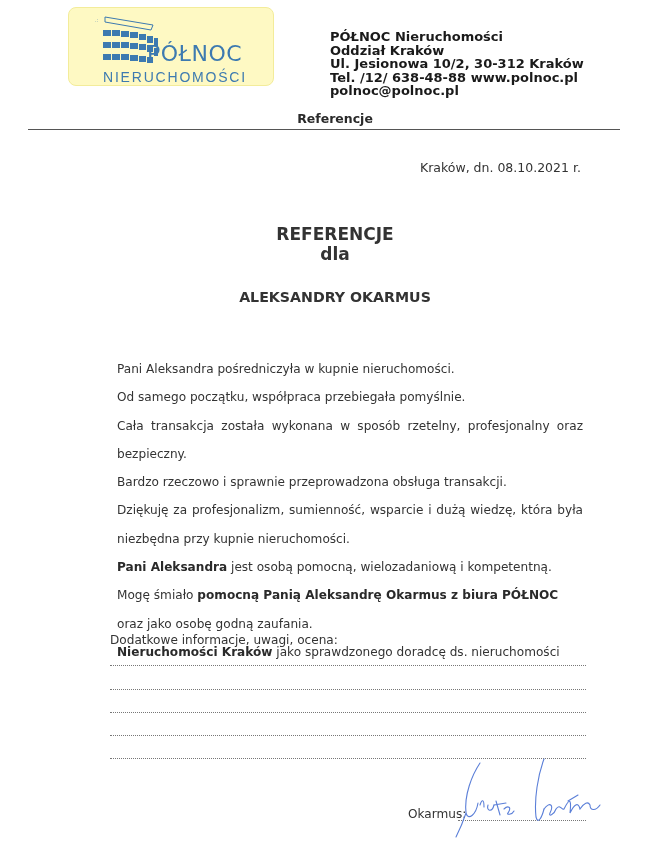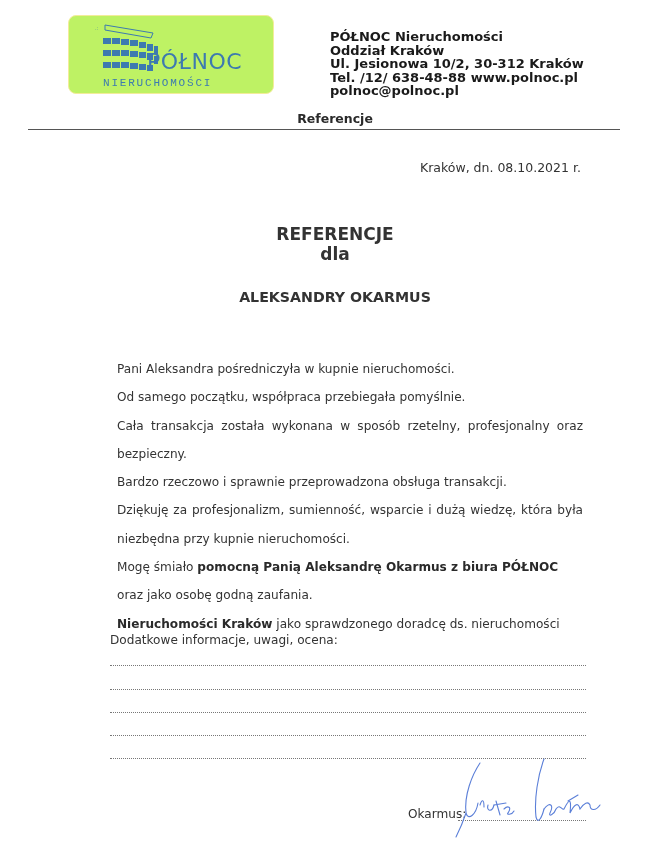--- a/index.html
+++ b/index.html
@@ -1,27 +1,27 @@
 <!DOCTYPE html>
 <html><head>
 <meta charset="utf-8">
 <style>
   html, body { margin: 0; padding: 0; background: #ffffff; }
   body { width: 670px; height: 848px; position: relative; overflow: hidden;
          font-family: "DejaVu Sans", sans-serif; color: #2b2b2b; }
   .abs { position: absolute; }
 
   
-  #logo-box { left: 68px; top: 15px; width: 204px; height: 77px;
-              border: 1.5px solid #f3ec9a; border-radius: 8px; background: #bef264; }
+  #logo-box { left: 68px; top: 7px; width: 204px; height: 77px;
+              border: 1.5px solid #f3ec9a; border-radius: 8px; background: #fef9c3; }
   #logo-svg { position: absolute; left: 0; top: 0; }
   .logo-title { position: absolute; left: 148px; top: 40px; font-family: "DejaVu Sans", sans-serif;
                 font-size: 22px; color: #3d7ab0; letter-spacing: 0.5px; line-height: 1; }
-  .logo-sub { position: absolute; left: 34px; top: 62px; font-family: Liberation Mono, monospace;
-              font-size: 11px; color: #3d7ab0; letter-spacing: 1.8px; line-height: 1; }
+  .logo-sub { position: absolute; left: 34px; top: 62px; font-family: Liberation Sans, sans-serif;
+              font-size: 14px; color: #3d7ab0; letter-spacing: 1.8px; line-height: 1; }
 
   
   #address { left: 330px; top: 30px; width: 240px; 
              font-family: "DejaVu Sans", sans-serif; font-weight: bold; font-size: 13px; line-height: 13.6px; color: #1a1a1a; }
   #address div { white-space: nowrap; }
 
   
   #header-caption { left: 0; width: 670px; top: 111px; text-align: center; font-weight: bold; font-size: 12.5px; color: #2a2a2a; }
   #header-line { left: 28px; top: 129px; width: 592px; height: 0; border-top: 1px solid #555; }
 
@@ -98,20 +98,21 @@
 <div id="title-name" class="abs title">ALEKSANDRY OKARMUS</div>
 
 <div id="body-text" class="abs">
   <p>Pani Aleksandra pośredniczyła w kupnie nieruchomości.</p>
   <p>Od samego początku, współpraca przebiegała pomyślnie.</p>
   <p class="justify">Cała transakcja została wykonana w sposób rzetelny, profesjonalny  oraz</p>
   <p>bezpieczny.</p>
   <p>Bardzo rzeczowo i sprawnie przeprowadzona obsługa transakcji.</p>
   <p class="justify">Dziękuję za  profesjonalizm, sumienność, wsparcie i dużą wiedzę, która była</p>
   <p>niezbędna przy kupnie nieruchomości.</p>
+  <p><b>Pani  Aleksandra</b><span> jest osobą pomocną, wielozadaniową i kompetentną.</span></p>
   <p><span>Mogę śmiało </span><b>pomocną Panią Aleksandrę Okarmus z biura PÓŁNOC</b></p>
   <p>oraz jako osobę godną zaufania.</p>
   <p><b>Nieruchomości Kraków</b><span> jako sprawdzonego doradcę ds. nieruchomości</span></p>
 </div>
 
 <div id="extra-label" class="abs">Dodatkowe informacje, uwagi, ocena:</div>
 <div class="dotline" style="top:665px;"></div>
 <div class="dotline" style="top:689px;"></div>
 <div class="dotline" style="top:712px;"></div>
 <div class="dotline" style="top:735px;"></div>

